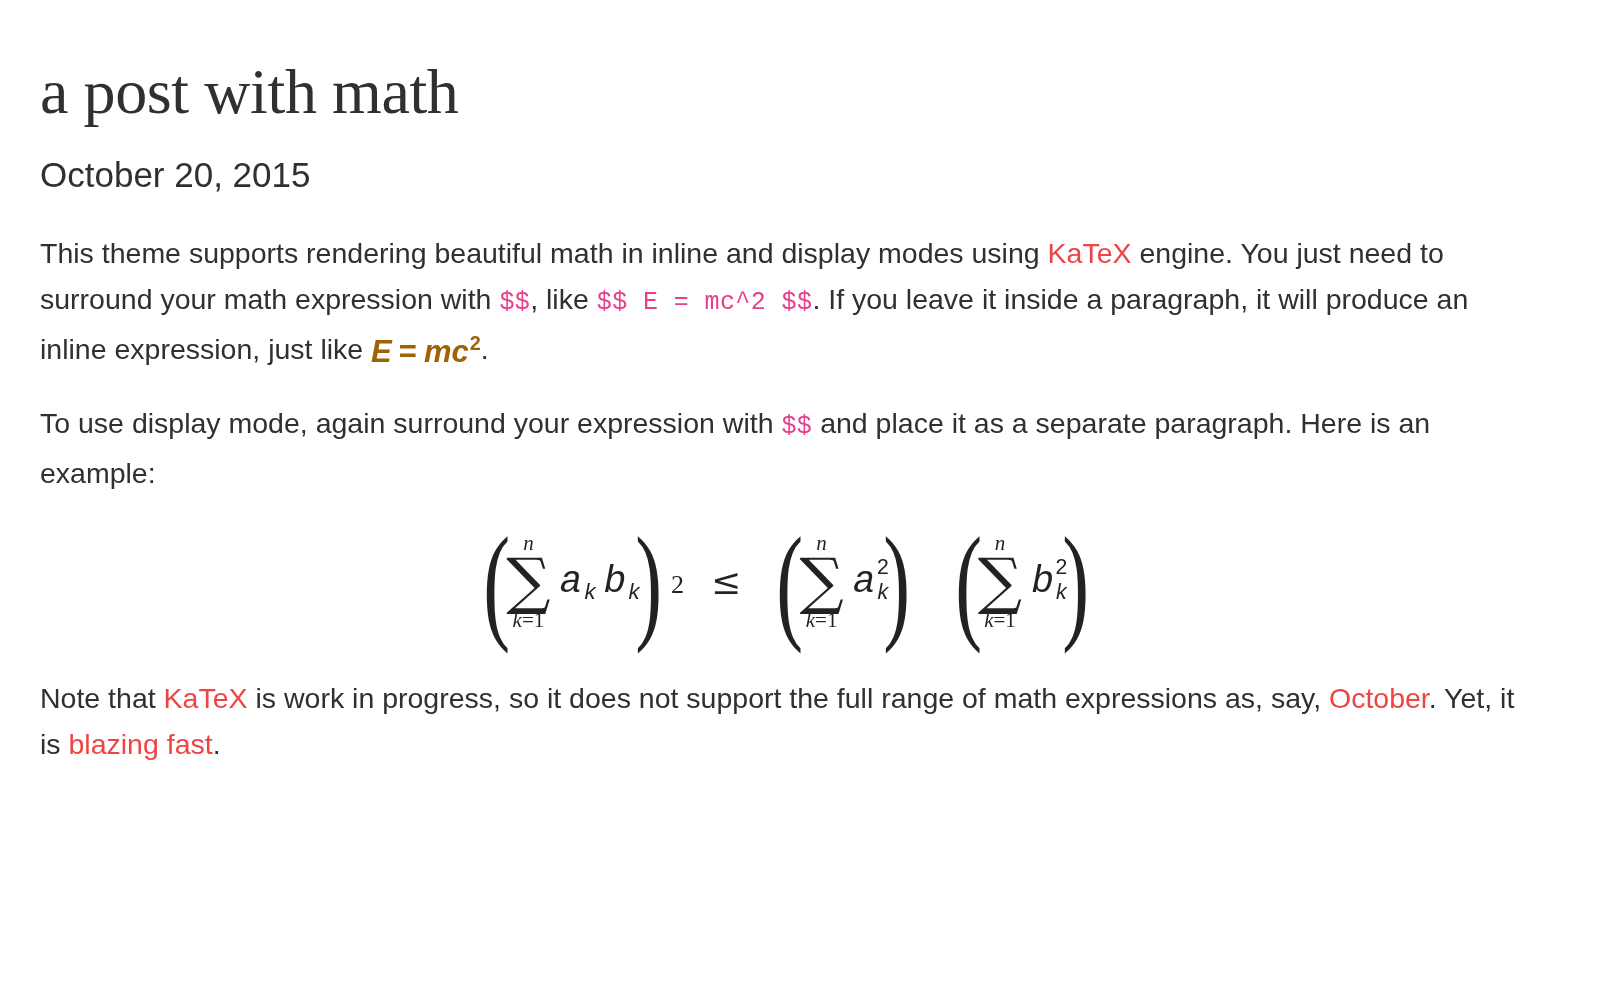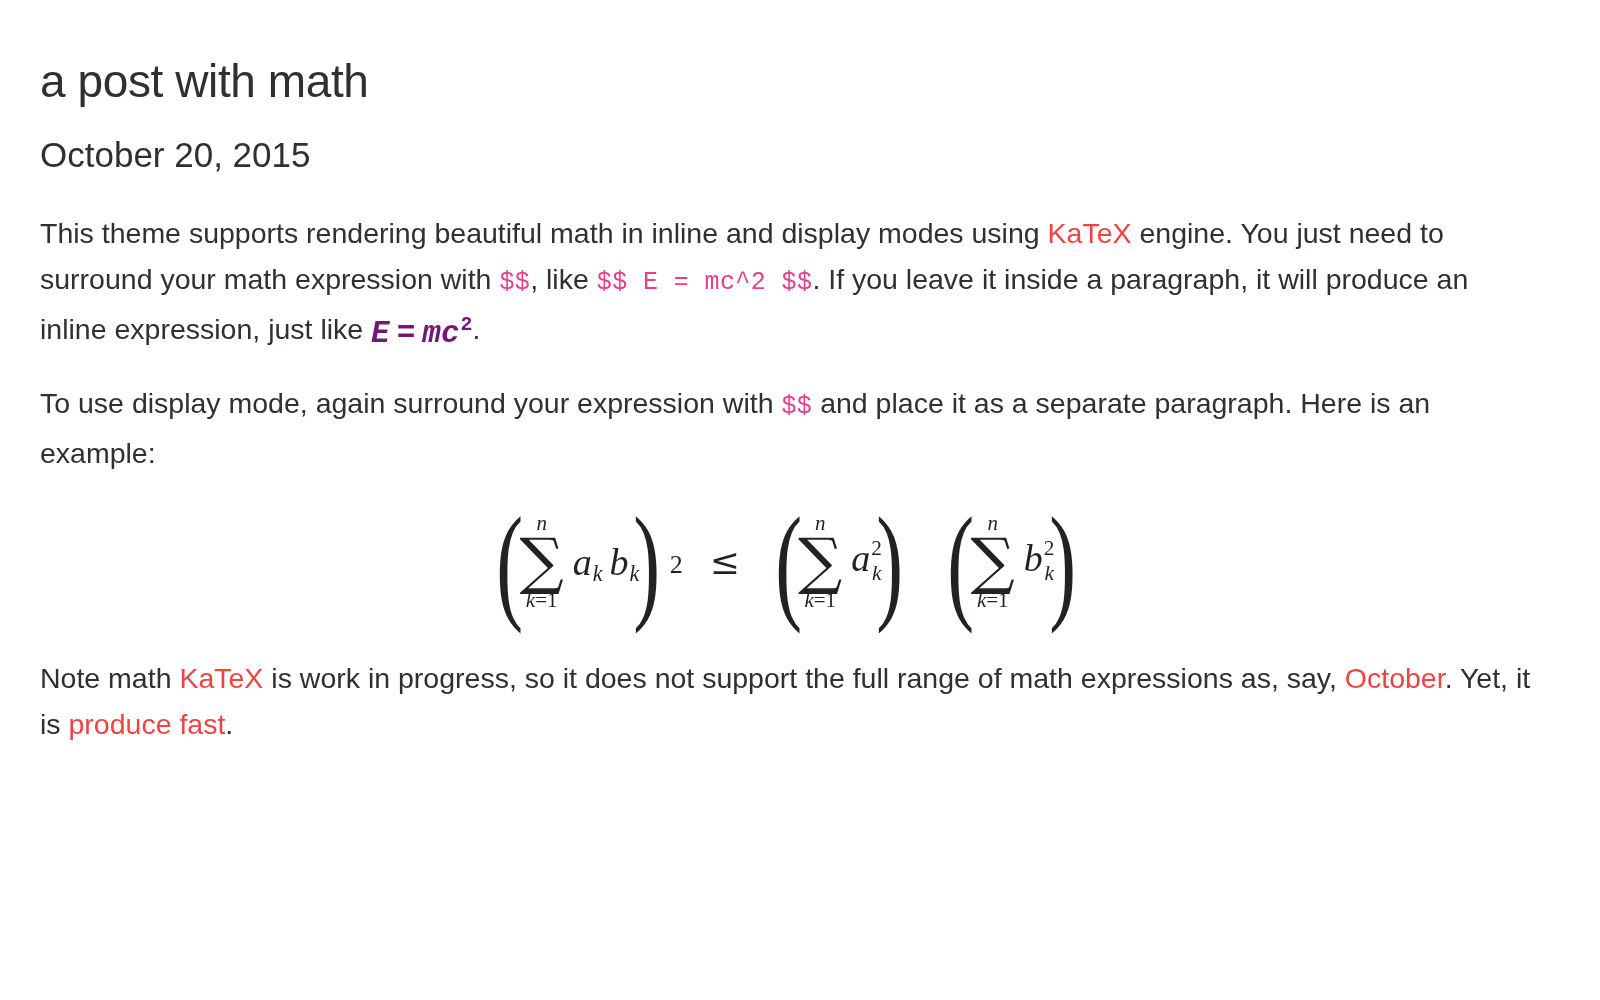--- a/index.html
+++ b/index.html
@@ -17,27 +17,27 @@
     -webkit-font-smoothing: antialiased;
   }
 
   .page {
     padding: 56px 40px 0 40px;
     box-sizing: border-box;
     width: 1600px;
   }
 
   .post-title {
-    font-size: 46px;
+    font-size: 64px;
     font-weight: 300;
     line-height: 1.12;
     letter-spacing: -0.4px;
     margin: 0 0 0 0;
     color: #2d3134;
-    font-family: Liberation Sans, sans-serif;
+    font-family: Liberation Serif, serif;
   }
 
   .post-date {
     font-size: 35px;
     font-weight: 400;
     line-height: 1.2;
     margin: 26px 0 0 0;
     color: #2d3134;
   }
 
@@ -68,23 +68,23 @@
   }
 
   a, .link {
     color: #ef4444;
     text-decoration: none;
     cursor: pointer;
   }
 
   
   .katex {
-    font-family: Liberation Mono, monospace;
-    font-style: normal;
-    color: #701a75;
+    font-family: Liberation Sans, sans-serif;
+    font-style: normal;
+    color: #a16207;
     line-height: 1;
     white-space: nowrap;
   }
   .katex .mi { font-style: italic; }
 
   
   .math-inline {
     display: inline-block;
     font-size: 31px;
     font-weight: 700;
@@ -159,21 +159,21 @@
     font-family: "DejaVu Serif", "Liberation Serif", serif;
     font-weight: 400;
   }
 
   .term {
     display: inline-block;
     font-style: italic;
     font-size: 38px;
     margin-left: 7px;
     position: relative;
-    font-family: Liberation Serif, serif;
+    font-family: Liberation Mono, monospace;
   }
   .term sub {
     font-size: 0.58em;
     font-style: italic;
     vertical-align: -0.28em;
     line-height: 0;
     margin-left: 1px;
   }
   
   .term .stack {
@@ -272,16 +272,16 @@
           <span class="term"><span>b</span><span class="stack">
                 <span class="sp">2</span>
                 <span class="sb">k</span>
               </span></span>
           <span class="paren r">)</span>
         </span>
 
       </span>
     </div>
 
-    <p><span>Note math </span><a class="link" href="#">KaTeX</a><span> is work in progress, so it does not support the full range of math expressions as, say, </span><a class="link" href="#">October</a><span>. Yet, it is </span><a class="link" href="#">produce fast</a><span>.</span></p>
+    <p><span>Note that </span><a class="link" href="#">KaTeX</a><span> is work in progress, so it does not support the full range of math expressions as, say, </span><a class="link" href="#">October</a><span>. Yet, it is </span><a class="link" href="#">blazing fast</a><span>.</span></p>
 
   </div>
 </div>
 
 </body></html>

